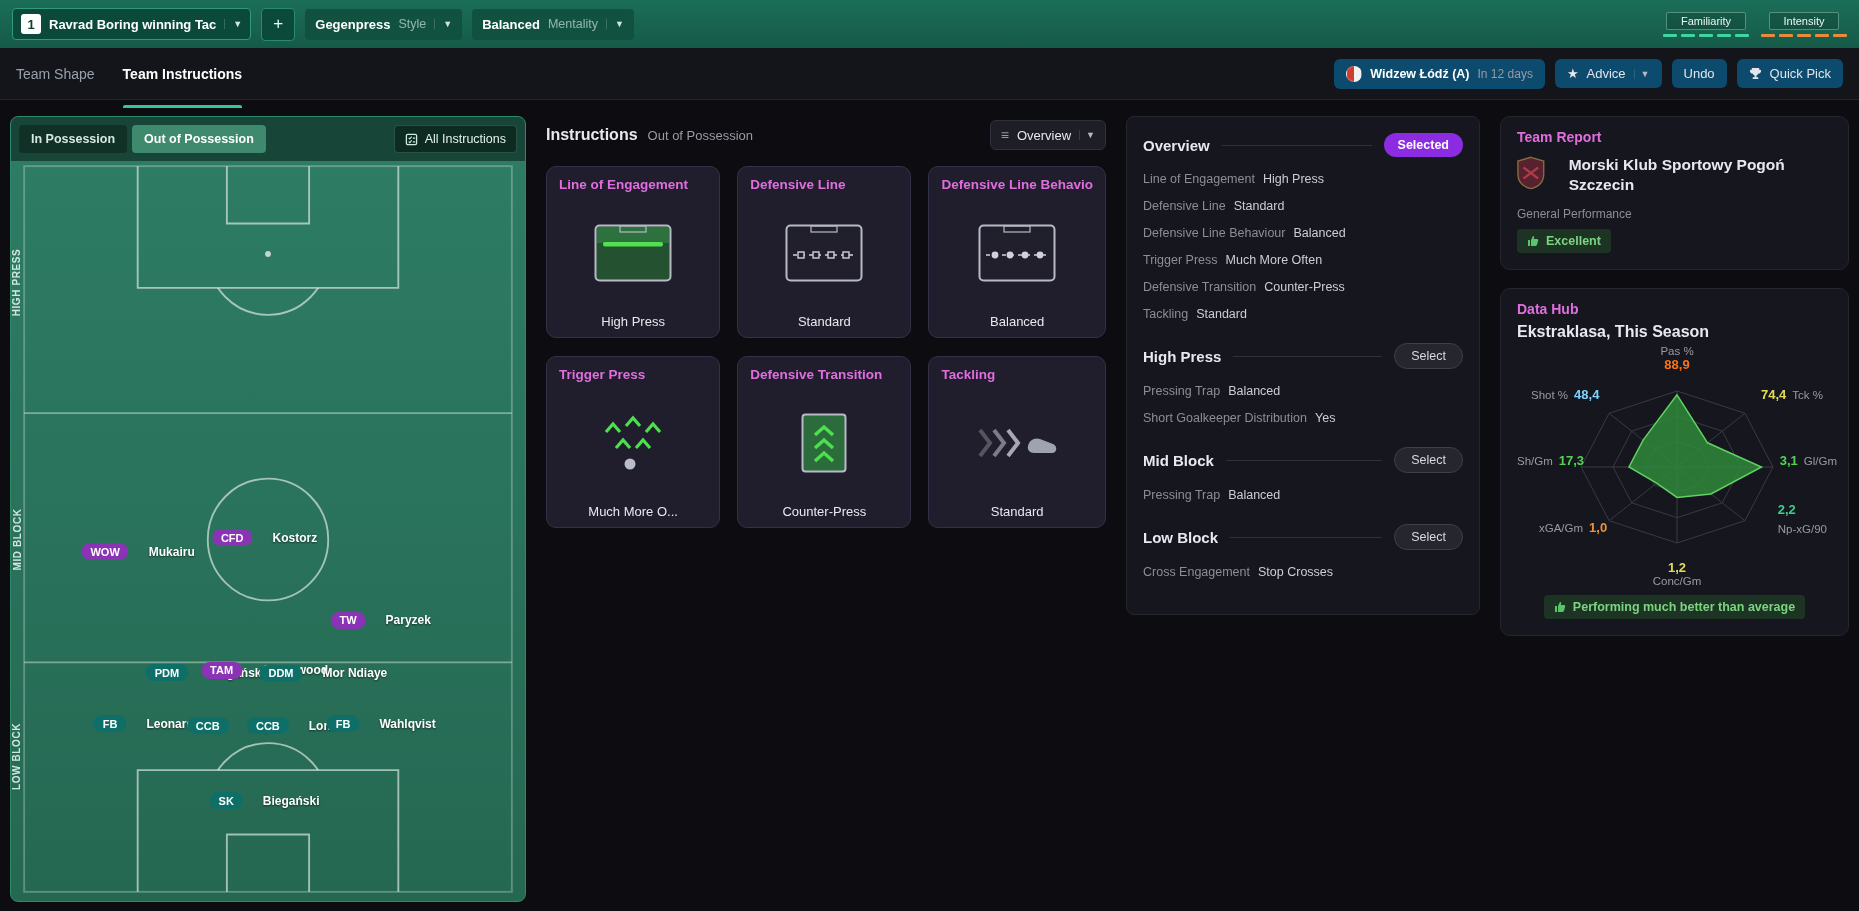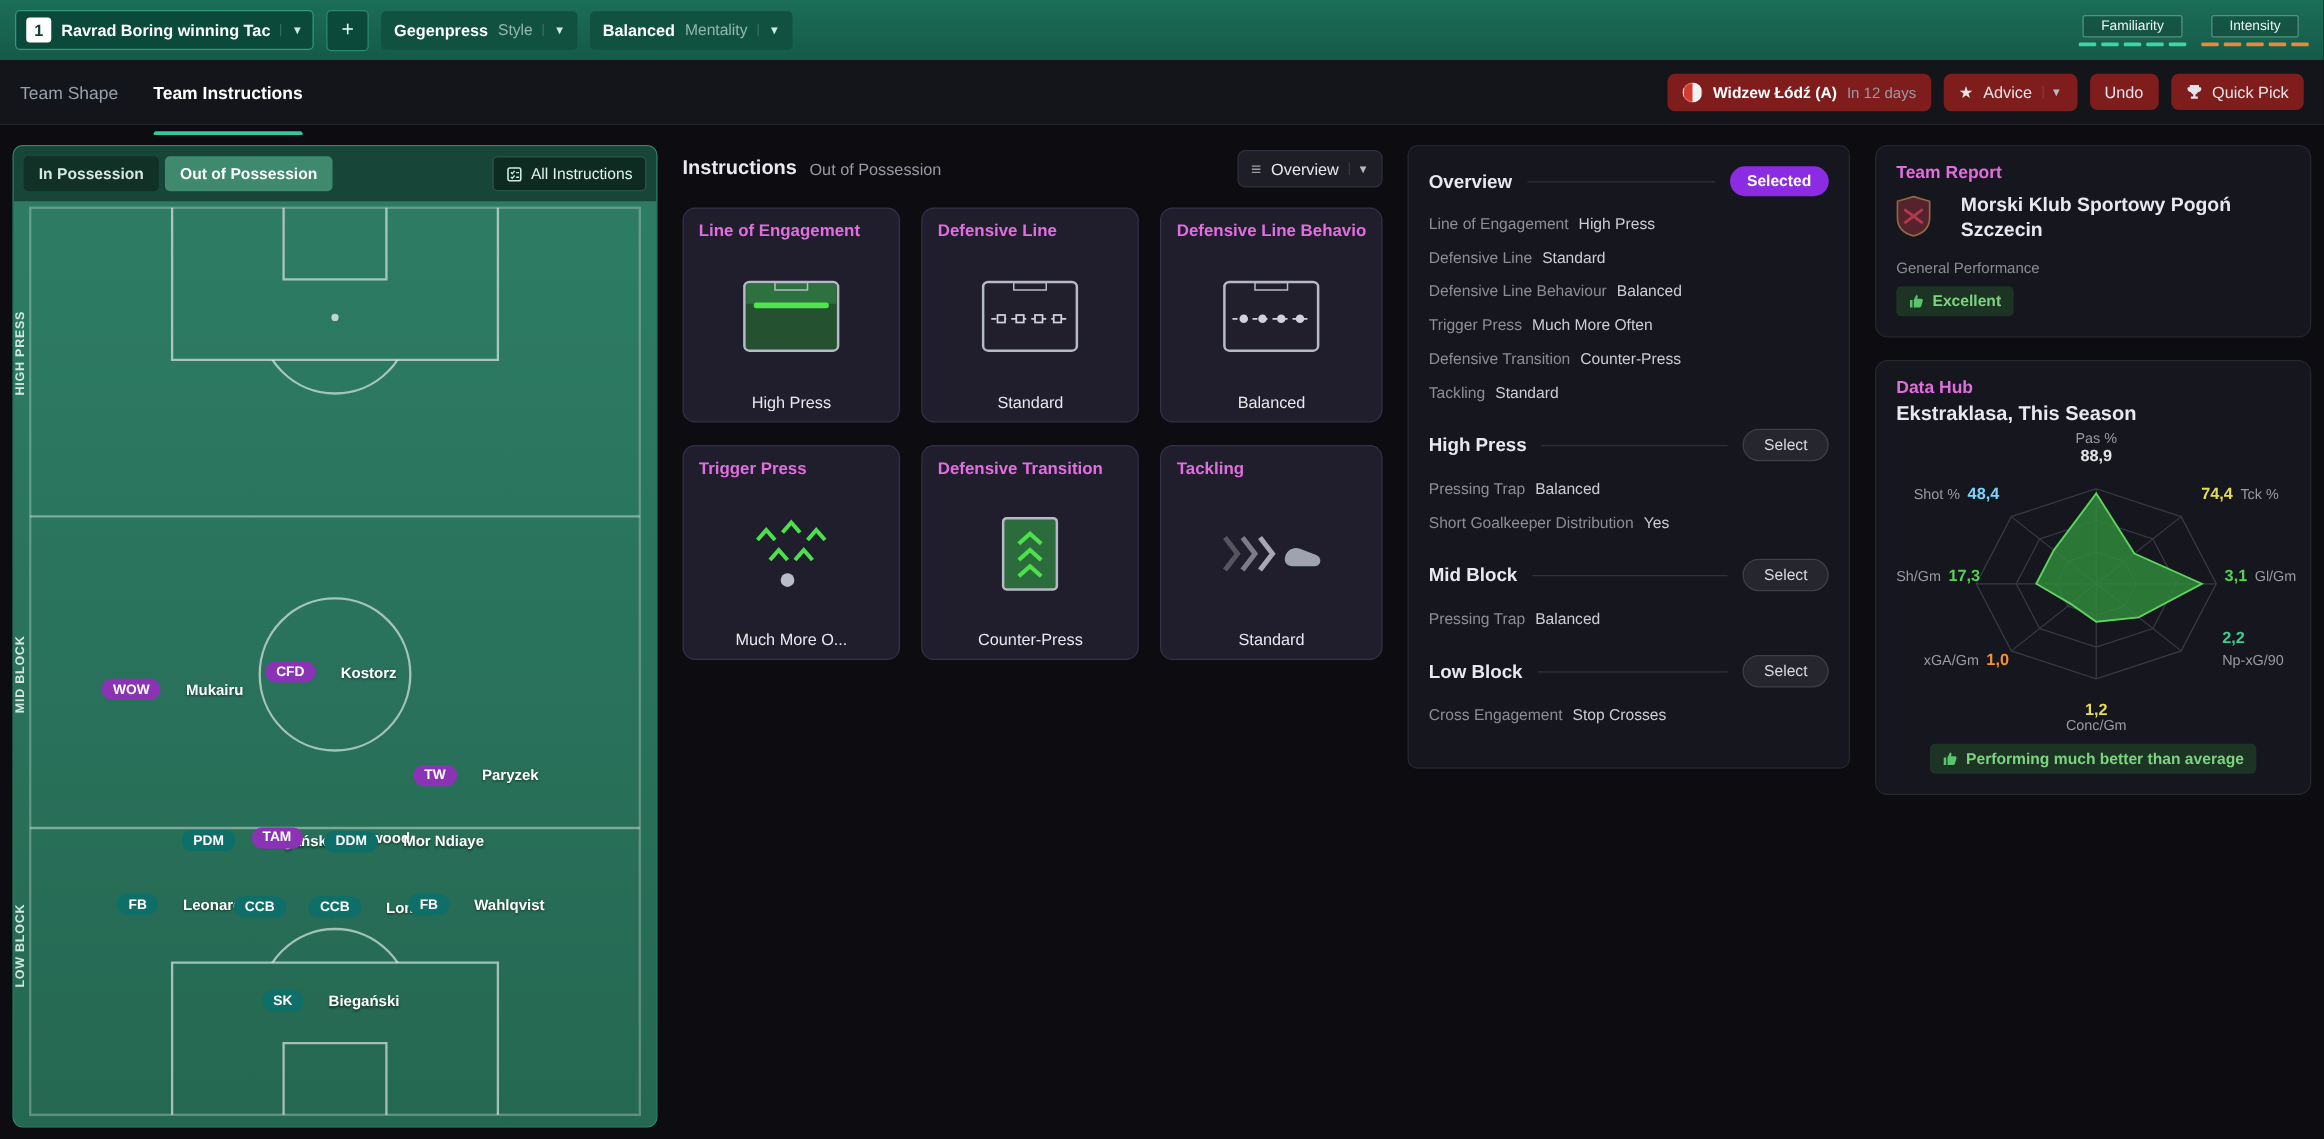--- a/index.html
+++ b/index.html
@@ -23,21 +23,21 @@
   .dash{width:14px;height:3px;border-radius:1px;}
   .dash.teal{background:#3fd4a0;}
   .dash.orange{background:#e8893c;}
 
   
   .tabbar{height:52px;background:#14141b;border-bottom:1px solid #23232b;display:flex;align-items:center;padding:0 16px;gap:28px;}
   .tab{font-size:14px;color:#97a1a9;height:68px;display:flex;align-items:center;cursor:pointer;position:relative;}
   .tab.active{color:#fff;font-weight:bold;}
   .tab.active::after{content:"";position:absolute;left:0;right:0;bottom:0;height:3px;background:#2fc99b;border-radius:2px 2px 0 0;}
   .tab-right{margin-left:auto;display:flex;align-items:center;gap:10px;}
-  .pill{display:flex;align-items:center;gap:8px;background:#7f1d1d;border-radius:6px;padding:7px 12px;font-size:13px;color:#e4e4ea;cursor:pointer;}
+  .pill{display:flex;align-items:center;gap:8px;background:#0c4a6e;border-radius:6px;padding:7px 12px;font-size:13px;color:#e4e4ea;cursor:pointer;}
   .crest-dot{width:16px;height:16px;border-radius:50%;background:linear-gradient(90deg,#d23b2f 50%,#f2f2f2 50%);border:1px solid rgba(255,255,255,.25);}
   .nm-team{font-size:12.5px;font-weight:bold;color:#fff;}
   .nm-when{font-size:12px;color:#9a9aa5;}
   .star{color:#e8e8ec;font-size:13px;}
   .chev2{font-size:9px;color:#b9b9c2;padding-left:6px;border-left:1px solid rgba(255,255,255,.12);}
 
   
   .main{display:flex;gap:20px;padding:16px 10px 0 10px;align-items:flex-start;}
 
   
@@ -483,21 +483,21 @@
             <line x1="160" y1="120" x2="256.0" y2="120.0" stroke="#3a3a46" stroke-width="1"></line>
             <line x1="160" y1="120" x2="227.9" y2="173.7" stroke="#3a3a46" stroke-width="1"></line>
             <line x1="160" y1="120" x2="160.0" y2="196.0" stroke="#3a3a46" stroke-width="1"></line>
             <line x1="160" y1="120" x2="92.1" y2="173.7" stroke="#3a3a46" stroke-width="1"></line>
             <line x1="160" y1="120" x2="64.0" y2="120.0" stroke="#3a3a46" stroke-width="1"></line>
             <line x1="160" y1="120" x2="92.1" y2="66.3" stroke="#3a3a46" stroke-width="1"></line>
             <polygon points="160.0,47.8 190.5,95.8 244.5,120.0 193.9,146.9 160.0,150.4 139.6,136.1 112.0,120.0 126.1,93.1" fill="#2f8c3c" fill-opacity="0.82" stroke="#5fd35f" stroke-width="1.5"></polygon>
           </svg>
         <div class="r-lab r-col r-top">
             <span>Pas %</span>
-            <span class="r-val" style="color: #e5e5e5;">88,9</span>
+            <span class="r-val" style="color: #f97316;">88,9</span>
           </div>
         <div class="r-lab r-tr">
             <span class="r-val" style="color: rgb(227, 221, 85);">74,4</span>
             <span>Tck %</span>
           </div>
         <div class="r-lab r-right">
             <span class="r-val" style="color: rgb(83, 212, 83);">3,1</span>
             <span>Gl/Gm</span>
           </div>
         <div class="r-lab r-br">

